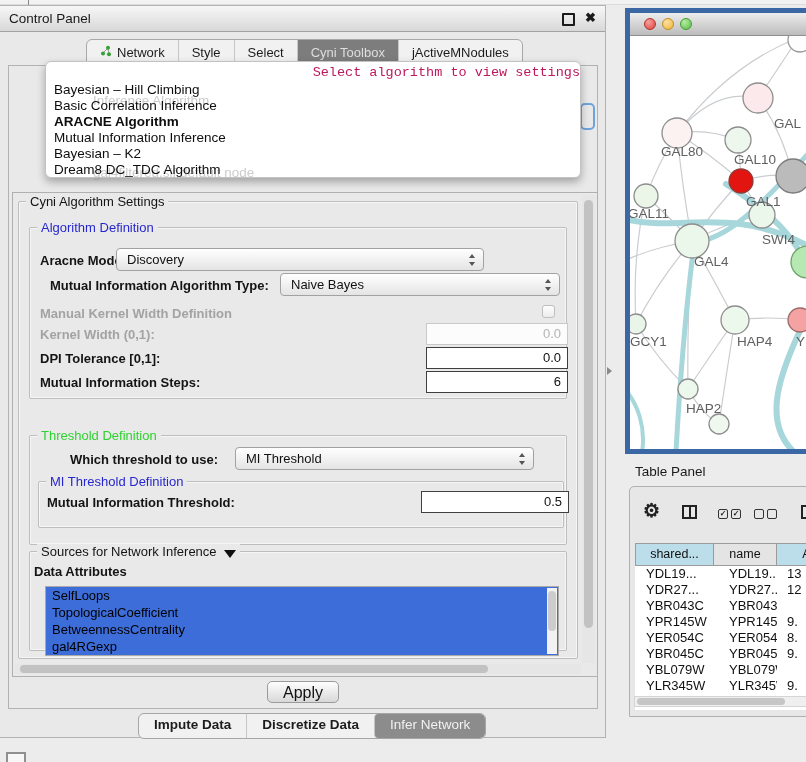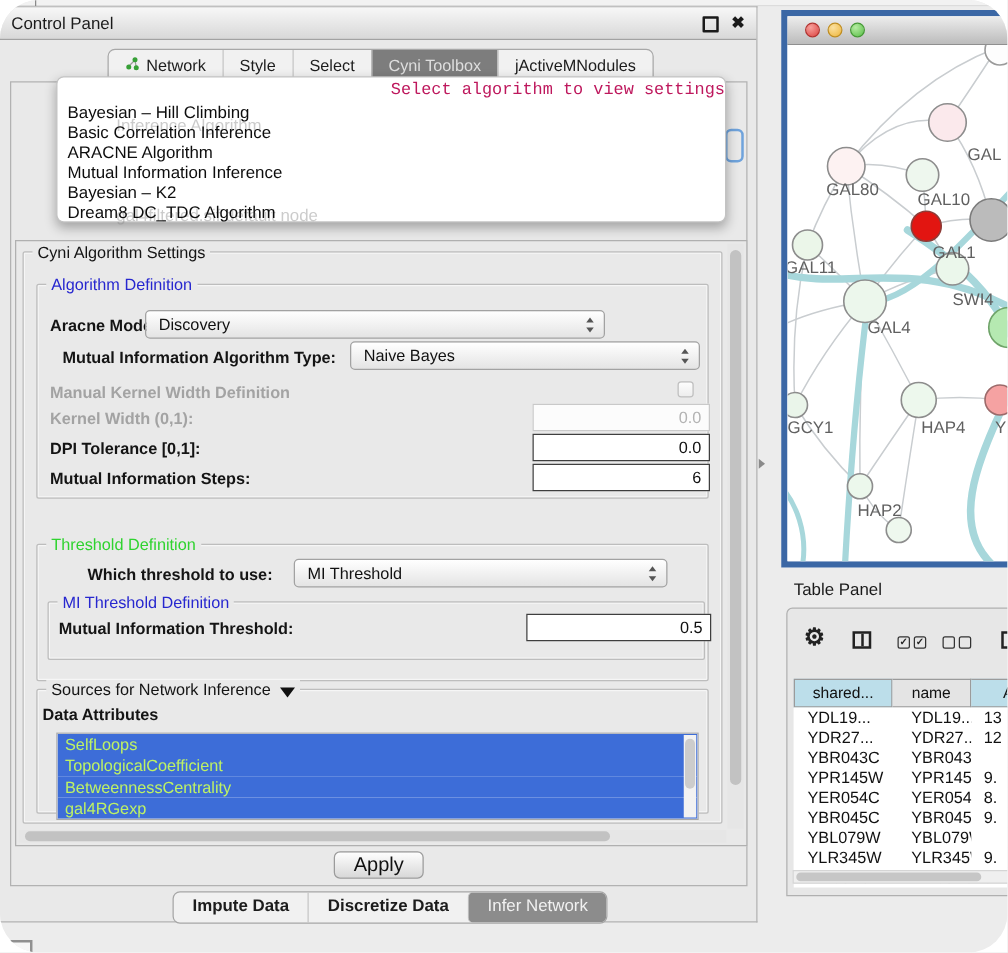--- a/index.html
+++ b/index.html
@@ -1,17 +1,17 @@
 <!DOCTYPE html>
 <html><head>
 <meta charset="utf-8">
 <style>
   html,body{margin:0;padding:0;}
   #root{position:relative;width:806px;height:762px;background:#ececec;overflow:hidden;
-        font-family:"Liberation Sans",sans-serif;color:#111;font-size:13px;border-radius:31px;}
+        font-family:"Liberation Sans",sans-serif;color:#111;font-size:13px;}
   .abs{position:absolute;}
   
   .cp{position:absolute;left:0;top:5px;width:606px;height:733px;background:#e9e9e9;
       border:1px solid #b3b3b3;border-left:none;box-sizing:border-box;}
   .cp-title{position:absolute;left:0;top:0;width:100%;height:26px;
       background:linear-gradient(#f7f7f7,#d8d8d8);border-bottom:1px solid #a2a2a2;box-sizing:border-box;}
   .cp-title .t{position:absolute;left:9px;top:5px;font-size:13.5px;color:#1a1a1a;}
   .win-restore{position:absolute;right:30px;top:7px;width:9px;height:9px;border:2px solid #1a1a1a;border-radius:1px;}
   .win-close{position:absolute;right:9px;top:4px;font-size:13px;font-weight:bold;color:#1a1a1a;}
   .win-close:before{content:"\2716";}
@@ -23,21 +23,21 @@
   .ttab:first-child{border-left:none;}
   .ttab.sel{background:#7d7d7d;color:#dedede;}
   
   .content{position:absolute;left:8px;top:59px;width:590px;height:644px;border:1px solid #b2b2b2;
       background:#e9e9e9;box-sizing:border-box;}
   
   .popup{position:absolute;left:45px;top:55px;width:536px;height:117px;background:#fff;
       border:1px solid #c3c3c3;border-radius:6px;box-shadow:0 4px 9px rgba(0,0,0,.3);z-index:30;box-sizing:border-box;}
   .ph{position:absolute;left:0;top:3px;width:100%;text-align:right;color:#be185d;font-size:13.5px;font-family:Liberation Mono, monospace;}
   .pitem{position:absolute;left:8px;height:16px;line-height:16px;font-size:13.5px;color:#0d0d0d;white-space:nowrap;z-index:2;}
-  .pitem.bold{font-weight:normal;}
+  .pitem.bold{font-weight:bold;}
   .ghost{position:absolute;left:47px;font-size:13.5px;color:rgba(140,140,140,.45);white-space:nowrap;z-index:1;}
   .focus-frag{position:absolute;left:580px;top:97px;width:15px;height:27px;z-index:10;
       border:2px solid #6fa3dc;border-radius:5px;background:#e9e9e9;box-sizing:border-box;}
   
   .settings{position:absolute;left:12px;top:186px;width:586px;height:485px;border:1px solid #b0b0b0;
       background:#e9e9e9;box-sizing:border-box;overflow:hidden;}
   .vscroll{position:absolute;right:2px;top:2px;width:13px;height:468px;background:#e6e6e6;}
   .vthumb{position:absolute;left:2px;top:5px;width:9px;height:428px;background:#c2c2c2;border-radius:5px;}
   .hscroll{position:absolute;left:2px;bottom:2px;height:10px;width:566px;background:#e6e6e6;}
   .hthumb{position:absolute;left:5px;top:1px;width:468px;height:8px;background:#c2c2c2;border-radius:4px;}
@@ -57,21 +57,21 @@
       padding-right:6px;box-sizing:content-box;}
   .field.dark{border:1.5px solid #3f3f3f;}
   .field.dis{border:1px solid #c9c9c9;color:#b3b3b3;background:#fcfcfc;}
   .checkbox{position:absolute;width:13px;height:13px;border:1px solid #bfbfbf;border-radius:3px;
       background:linear-gradient(#fdfdfd,#ededed);box-sizing:border-box;}
   .tri-right{display:inline-block;width:0;height:0;border-top:6px solid transparent;border-bottom:6px solid transparent;
       border-left:8px solid #101010;margin-left:9px;vertical-align:-2px;}
   .tri-down{display:inline-block;width:0;height:0;border-left:6px solid transparent;border-right:6px solid transparent;
       border-top:8px solid #101010;margin-left:7px;vertical-align:-2px;}
   .attr-list{position:absolute;background:#fff;border:1px solid #a9a9a9;overflow:hidden;box-sizing:border-box;}
-  .aitem{height:17px;line-height:17px;padding-left:6px;color:#bef264;font-size:13px;white-space:nowrap;}
+  .aitem{height:17px;line-height:17px;padding-left:6px;color:#000000;font-size:13px;white-space:nowrap;}
   .list-vscroll{position:absolute;right:1px;top:1px;width:10px;bottom:1px;background:#f2f2f2;}
   .list-vthumb{position:absolute;left:1px;top:3px;width:8px;height:40px;background:#cccccc;border-radius:4px;}
   .btn{position:absolute;height:22px;border:1px solid #9b9b9b;border-radius:5px;text-align:center;
       background:linear-gradient(#fefefe,#d8d8d8);line-height:21px;font-size:16px;color:#111;box-sizing:border-box;}
   .btabbar{position:absolute;left:138px;top:707px;height:24px;display:flex;border:1px solid #a6a6a6;
       border-radius:6px;background:#f1f1f1;overflow:hidden;}
   .btab{padding:0 15px;line-height:22px;font-size:13.5px;font-weight:bold;color:#1c1c1c;border-left:1px solid #c6c6c6;white-space:nowrap;}
   .btab:first-child{border-left:none;}
   .btab.sel{background:#8c8c8c;color:#f1f1f1;font-weight:normal;border-radius:4px;}
   .split-arrow{position:absolute;left:607px;top:367px;width:0;height:0;border-top:4px solid transparent;

